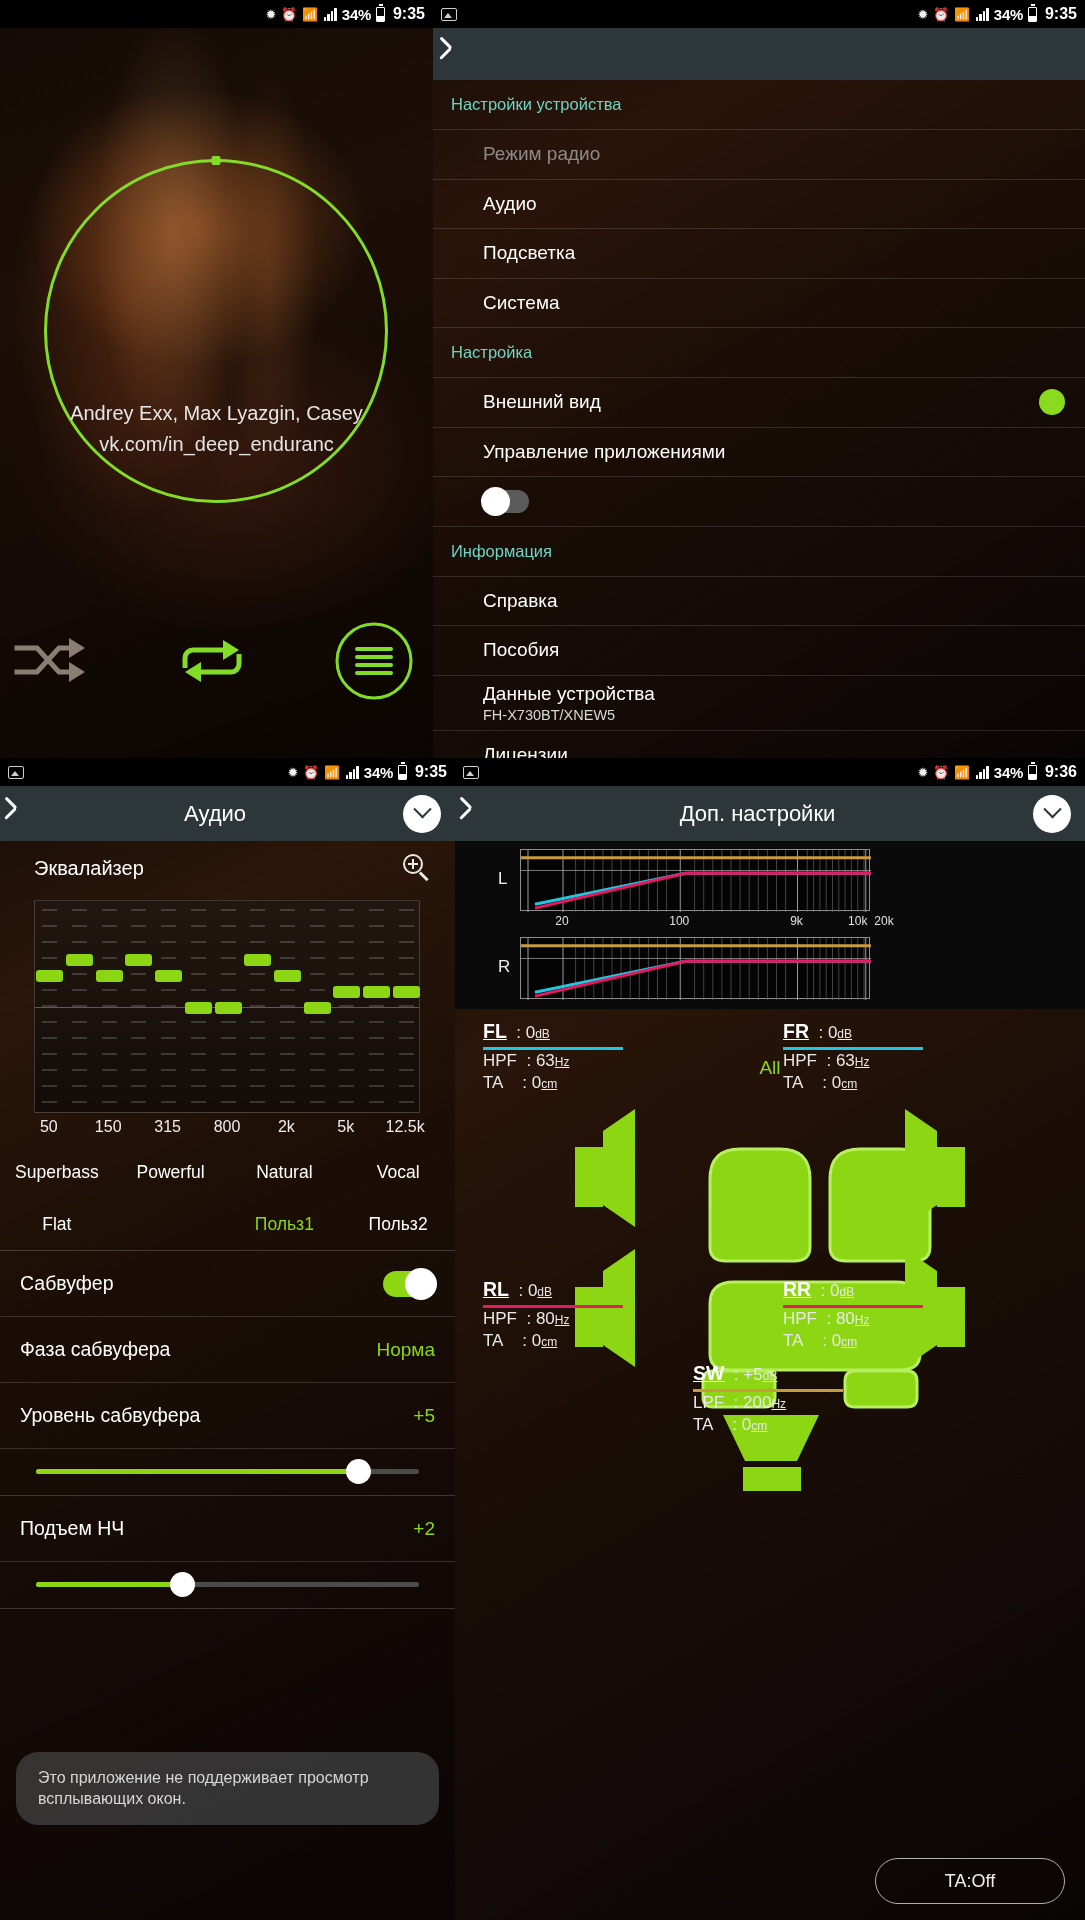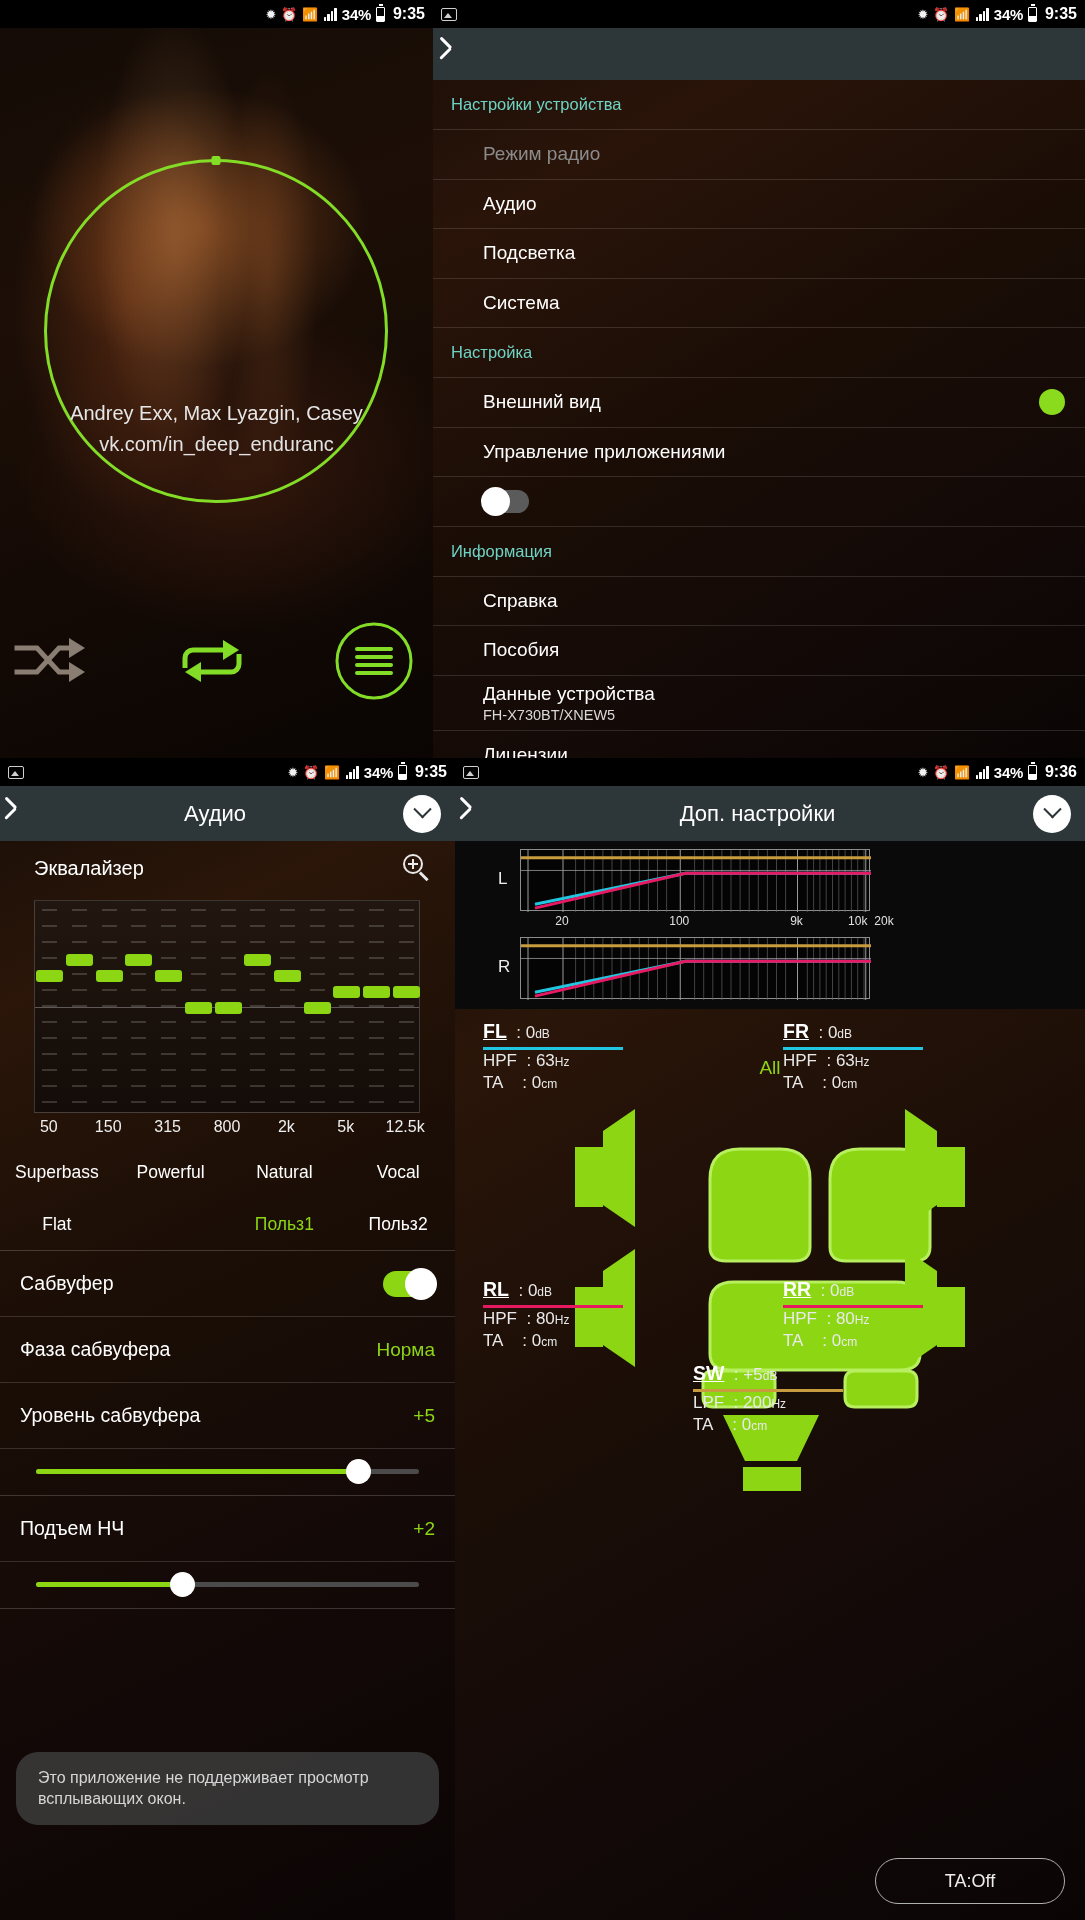--- a/index.html
+++ b/index.html
@@ -206,21 +206,21 @@
     background: #2d3639; display: flex; align-items: center; padding: 0 14px;
   }
   .graphs { position: absolute; left: 0; right: 0; top: 83px; height: 168px; background: #0a0a0a; }
   .gbox { position: absolute; background: #040404; border: 1px solid #8d8d8d; }
   .glab { position: absolute; color: #ededed; font-size: 17px; }
   .gaxis { position: absolute; color: #e2e2e2; font-size: 12px; }
   .gaxis span { position: absolute; transform: translateX(-50%); }
   .speakers { position: absolute; left: 0; right: 0; top: 251px; bottom: 0; }
   .spk-block { position: absolute; color: #e9e9e9; font-size: 17px; line-height: 1.32; }
   .spk-block .hl { font-size: 19.5px; font-weight: bold; color: #fff; text-decoration: underline; }
-  .spk-block .unit { font-size: 12px; }
+  .spk-block .unit { font-size: 12px; text-decoration: underline; }
   .spk-underline { height: 3px; margin-top: 2px; }
   .allbadge { position: absolute; color: #8cd614; font-size: 19px; }
   .ta-off {
     position: absolute; right: 20px; bottom: 16px; width: 190px; height: 46px;
     border: 1px solid #b0b0b0; border-radius: 24px; color: #ededed; font-size: 18px;
     display: flex; align-items: center; justify-content: center;
   }
 </style>
 </head>
 <body>

